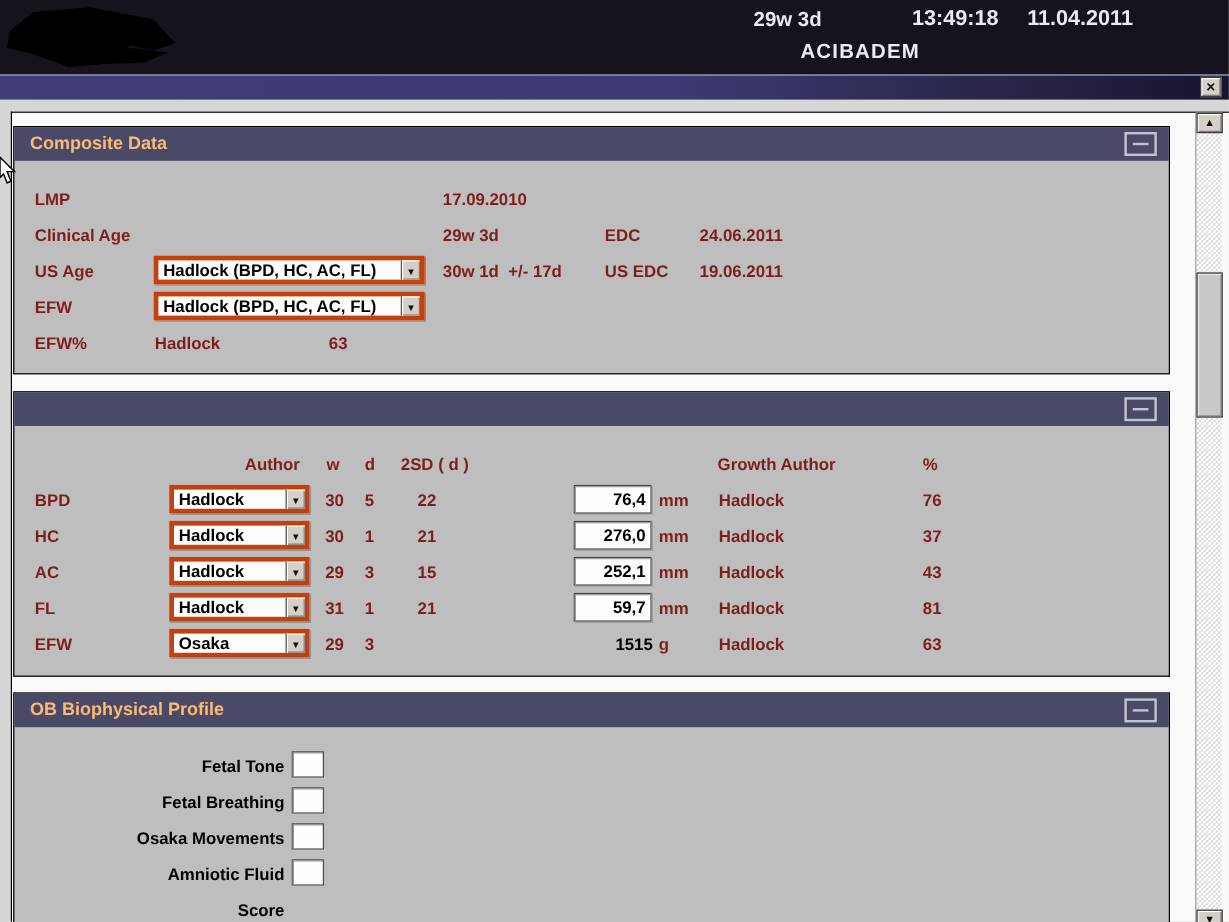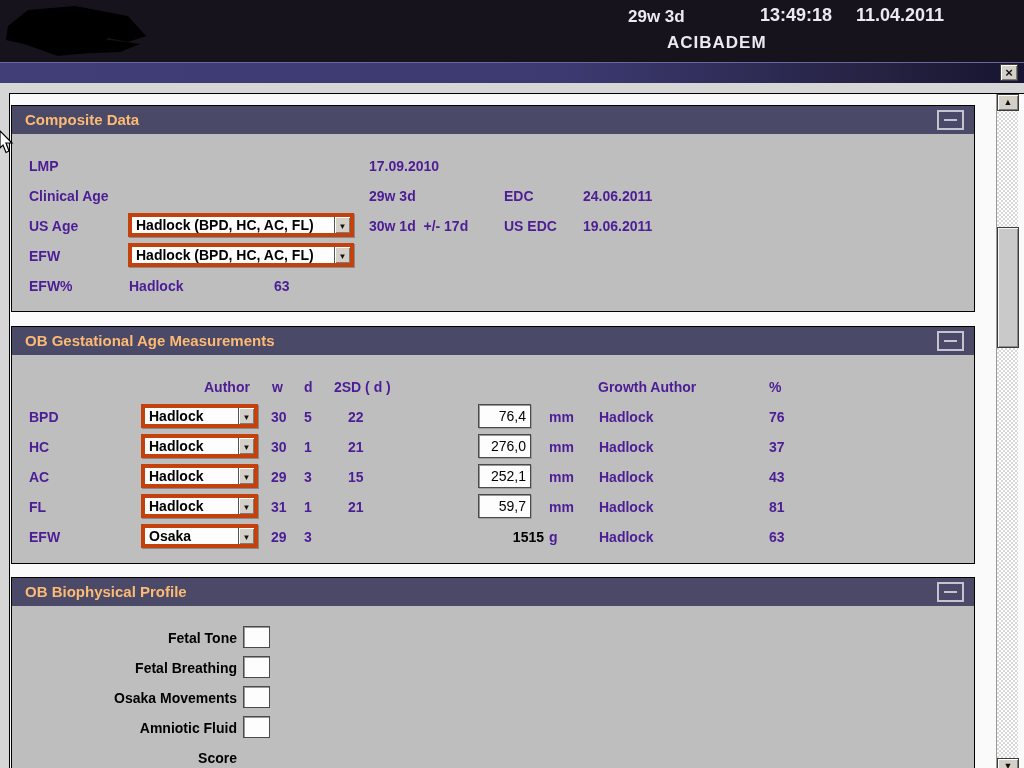--- a/index.html
+++ b/index.html
@@ -28,35 +28,35 @@
   #panel { position:absolute; left:9px; top:93px; width:1015px; height:675px;
     background:#fafafa; border-top:1px solid #000; border-left:1px solid #000; }
 
   .section { position:absolute; left:11px; width:964px; background:#bebebe; border:1px solid #000; }
   .sec-head { position:relative; height:28px; background:#4a4a68; color:#fdba74;
     font-size:15px; font-weight:700; line-height:28px; padding-left:13px; }
   .collapse-btn { position:absolute; right:10px; top:4px; width:27px; height:20px;
     border:2px solid #c3c3d2; background:transparent; }
   .collapse-btn .bar { position:absolute; left:5px; top:7px; width:13px; height:2px; background:#c3c3d2; }
 
-  .lbl { position:absolute; font-size:14px; font-weight:700; color:#4c1d95; white-space:pre; }
+  .lbl { position:absolute; font-size:14px; font-weight:700; color:#7f1d1d; white-space:pre; }
   .rlbl { position:absolute; font-size:14px; font-weight:700; color:#000; text-align:right; white-space:pre; }
 
   
   .combo { position:absolute; height:24px; background:#fdfdfd; border:4px solid #c2410c;
     display:flex; align-items:center; box-shadow:1px 1px 0 #8a8a8a; }
   .combo .txt { flex:1; font-size:14px; font-weight:700; padding-left:4px; white-space:nowrap; overflow:hidden; }
   .combo .btn { width:16px; align-self:stretch; background:#d4d0c8; border-left:1px solid #555;
     box-shadow:inset 1px 1px 0 #fff, inset -1px -1px 0 #7c7c7c;
     font-size:8px; text-align:center; line-height:20px; color:#111; }
 
   
-  .mnum { position:absolute; width:53px; height:24px; background:#fdfdfd;
+  .mnum { position:absolute; width:65px; height:24px; background:#fdfdfd;
     border:1px solid #4a4a4a; box-shadow:inset 1px 1px 0 #999, 1px 1px 0 #9d9d9d;
-    font-size:14px; font-weight:400; text-align:right; padding:3px 4px 0 0; }
+    font-size:14px; font-weight:700; text-align:right; padding:3px 4px 0 0; }
 
   
   .bio-box { position:absolute; width:27px; height:22px; background:#fdfdfd;
     border:1px solid #4a4a4a; box-shadow:inset 1px 1px 0 #999; }
 
   
   #scrollbar { position:absolute; left:996px; top:94px; width:22px; height:700px;
     background:#fff;
     background-image:
       linear-gradient(45deg,#d8d8d8 25%,transparent 25%,transparent 75%,#d8d8d8 75%),
@@ -122,21 +122,20 @@
     <span class="btn">▼</span>
   </div>
 
   <div class="lbl" style="left:17px; top:172px;">EFW%</div>
   <div class="lbl" style="left:117px; top:172px;">Hadlock</div>
   <div class="lbl" style="left:262px; top:172px;">63</div>
 </div>
 
 <div class="section" style="top:326px; height:238px;">
   <div class="sec-head">
-    <span>OB Gestational Age Measurements</span>
     <div class="collapse-btn">
         <div class="bar"></div>
       </div>
   </div>
 
   <div class="lbl" style="left:192px; top:52px;">Author</div>
   <div class="lbl" style="left:260px; top:52px;">w</div>
   <div class="lbl" style="left:292px; top:52px;">d</div>
   <div class="lbl" style="left:322px; top:52px;">2SD ( d )</div>
   <div class="lbl" style="left:586px; top:52px;">Growth Author</div>

